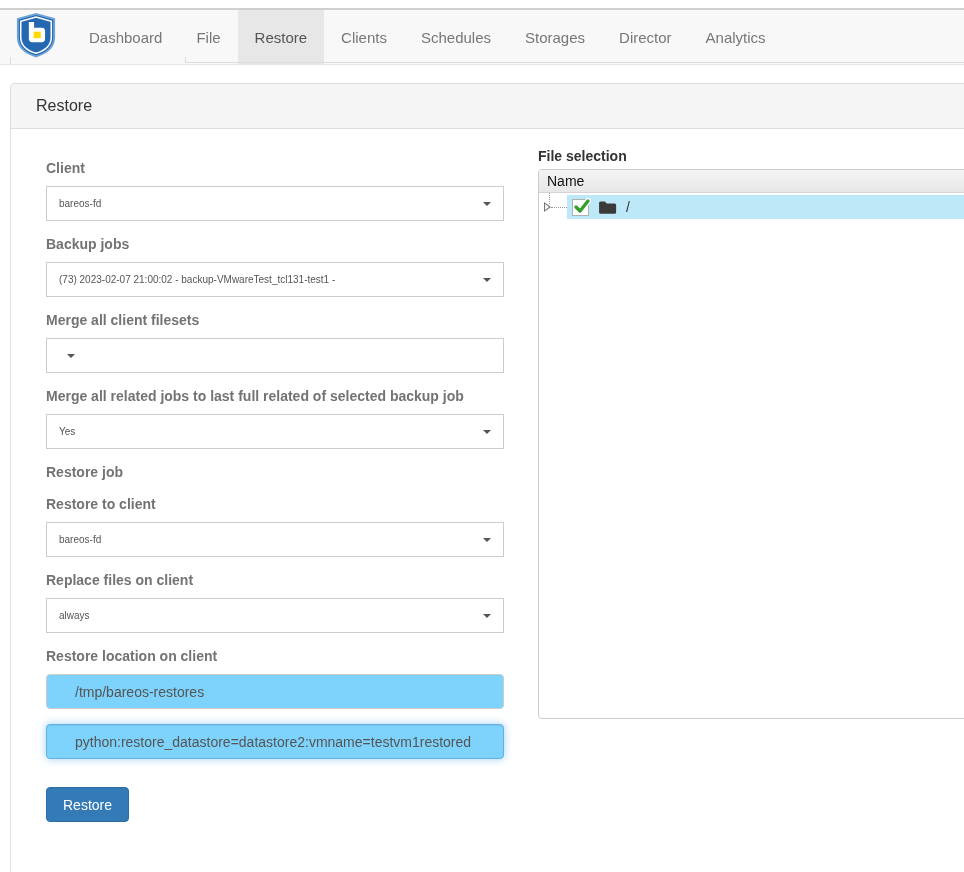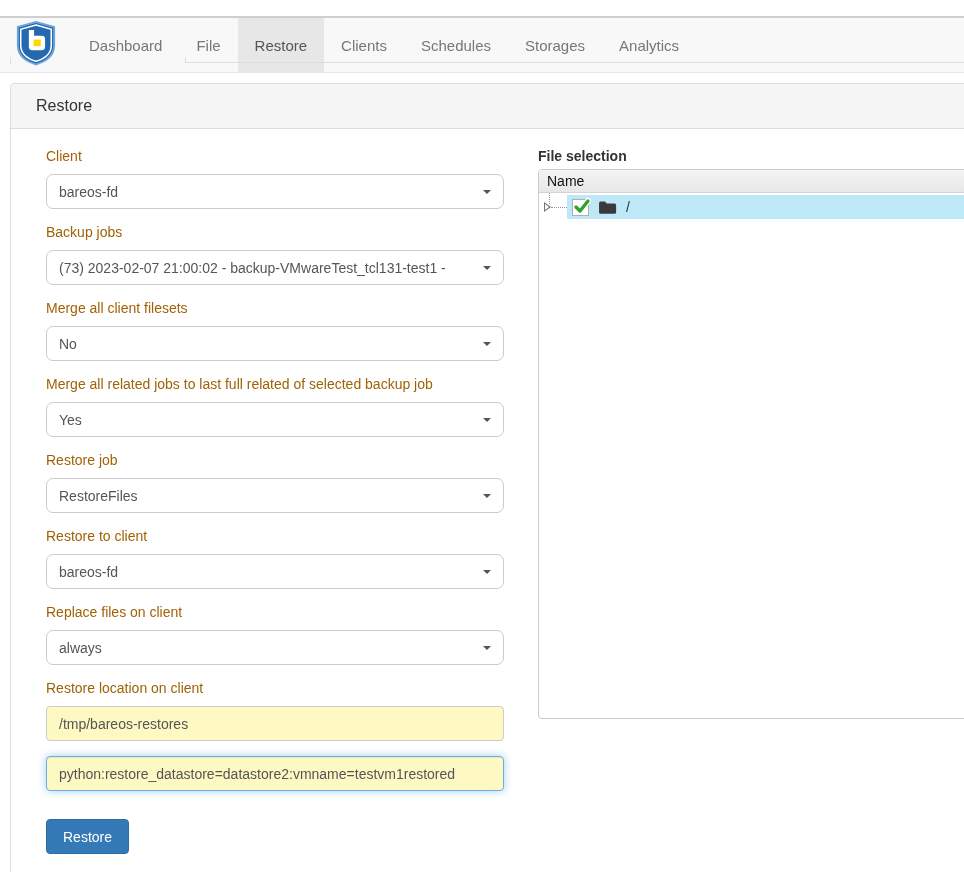--- a/index.html
+++ b/index.html
@@ -4,21 +4,21 @@
 <style>
   * { box-sizing: border-box; }
   html, body { margin: 0; padding: 0; }
   body {
     width: 964px; height: 872px; overflow: hidden; position: relative;
     background: #fff; font-family: "Liberation Sans", sans-serif; color: #333;
   }
 
   
   .navbar {
-    position: absolute; top: 16px; left: 0; width: 100%; height: 57px;
+    position: absolute; top: 8px; left: 0; width: 100%; height: 57px;
     background: #f8f8f8; border-top: 2px solid #cfcfcf; border-bottom: 1px solid #e7e7e7;
     display: flex; align-items: stretch;
   }
   .brand { width: 72px; display: flex; align-items: center; justify-content: center; cursor: pointer; }
   .nav-item {
     display: flex; align-items: center; padding: 0 17px;
     font-size: 15px; color: #777; cursor: pointer; white-space: nowrap;
   }
   .nav-item.active { background: #e7e7e7; color: #555; }
 
@@ -37,37 +37,37 @@
     height: 45px; background: #f5f5f5; border-bottom: 1px solid #ddd;
     border-radius: 4px 4px 0 0; display: flex; align-items: center;
     padding-left: 25px; font-size: 16px; color: #333;
   }
   .panel-body { position: relative; height: 754px; }
 
   
   .form-col { position: absolute; left: 35px; top: 19px; width: 458px; }
   .form-group { margin-bottom: 15px; }
   .form-label {
-    font-size: 14px; font-weight: normal; color: #a16207;
-    height: 17px; line-height: 17px; margin-bottom: 9px; white-space: nowrap;
+    font-size: 14px; font-weight: bold; color: #737373;
+    height: 17px; line-height: 17px; margin-bottom: 9px; white-space: nowrap; margin-top: 12px;
   }
   .select-box {
-    width: 458px; height: 35px; border: 1px solid #ccc; border-radius: 7px;
+    width: 458px; height: 35px; border: 1px solid #ccc; border-radius: 0;
     background: #fff; display: flex; align-items: center; padding: 0 12px;
-    cursor: pointer; font-size: 14px; color: #555;
+    cursor: pointer; font-size: 10px; color: #555;
   }
   .select-value { flex: 1; white-space: nowrap; overflow: hidden; }
   .caret {
     flex: none; width: 0; height: 0; margin-left: 8px;
     border-left: 4px solid transparent; border-right: 4px solid transparent;
     border-top: 4px solid #555;
   }
   .text-input {
     width: 458px; height: 35px; border: 1px solid #ccc; border-radius: 4px;
-    background: #fef9c3; padding: 0 12px; font-size: 14px; color: #555;
+    background: #7dd3fc; padding: 0 28px; font-size: 14px; color: #555;
     font-family: "Liberation Sans", sans-serif; outline: none; display: block;
   }
   .text-input.focused {
     border-color: #66afe9;
     box-shadow: inset 0 1px 1px rgba(0,0,0,.075), 0 0 8px rgba(102,175,233,.6);
   }
   .btn-primary {
     margin-top: 13px; height: 35px; padding: 0 16px; min-width: 80px;
     background: #337ab7; border: 1px solid #2e6da4; border-radius: 4px;
     color: #fff; font-size: 14px; font-family: "Liberation Sans", sans-serif; cursor: pointer;
@@ -121,20 +121,21 @@
         <rect x="19.5" y="20.5" width="7.5" height="6.8" fill="#ffd800"></rect>
       </svg>
     </span>
   </div>
   <div class="nav-item">Dashboard</div>
   <div class="nav-item">File</div>
   <div class="nav-item active">Restore</div>
   <div class="nav-item">Clients</div>
   <div class="nav-item">Schedules</div>
   <div class="nav-item">Storages</div>
+  <div class="nav-item">Director</div>
   <div class="nav-item">Analytics</div>
 </div>
 <div class="tab-line tab-tick-left"></div>
 <div class="tab-line tab-tick-right"></div>
 <div class="tab-line tab-border-h"></div>
 
 <div class="panel-main">
   <div class="panel-heading">Restore</div>
   <div class="panel-body">
 
@@ -152,39 +153,34 @@
         <div class="form-label">Backup jobs</div>
         <div class="select-box">
           <span class="select-value">(73) 2023-02-07 21:00:02 - backup-VMwareTest_tcl131-test1 -</span>
           <span class="caret"></span>
         </div>
       </div>
 
       <div class="form-group">
         <div class="form-label">Merge all client filesets</div>
         <div class="select-box">
-          <span class="select-value">No</span>
           <span class="caret"></span>
         </div>
       </div>
 
       <div class="form-group">
         <div class="form-label">Merge all related jobs to last full related of selected backup job</div>
         <div class="select-box">
           <span class="select-value">Yes</span>
           <span class="caret"></span>
         </div>
       </div>
 
       <div class="form-group">
         <div class="form-label">Restore job</div>
-        <div class="select-box">
-          <span class="select-value">RestoreFiles</span>
-          <span class="caret"></span>
-        </div>
       </div>
 
       <div class="form-group">
         <div class="form-label">Restore to client</div>
         <div class="select-box">
           <span class="select-value">bareos-fd</span>
           <span class="caret"></span>
         </div>
       </div>
 

